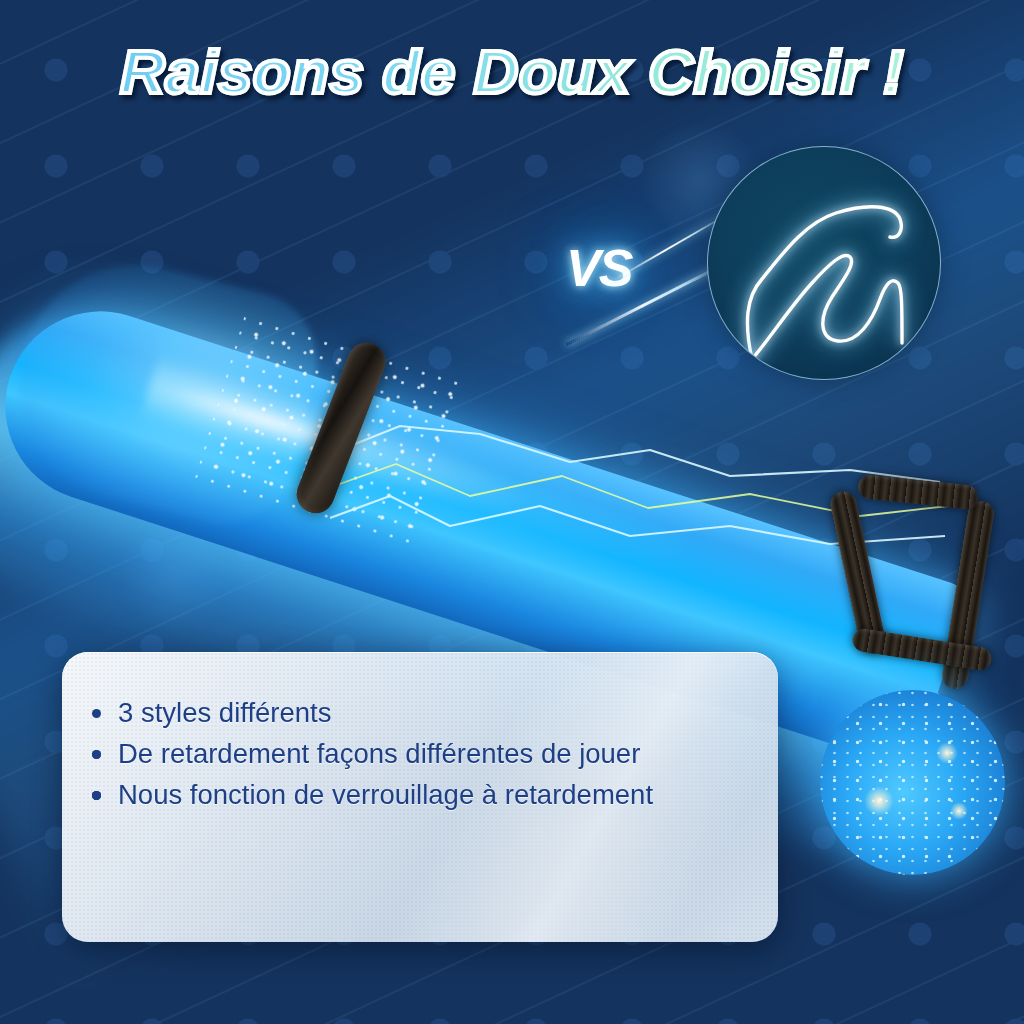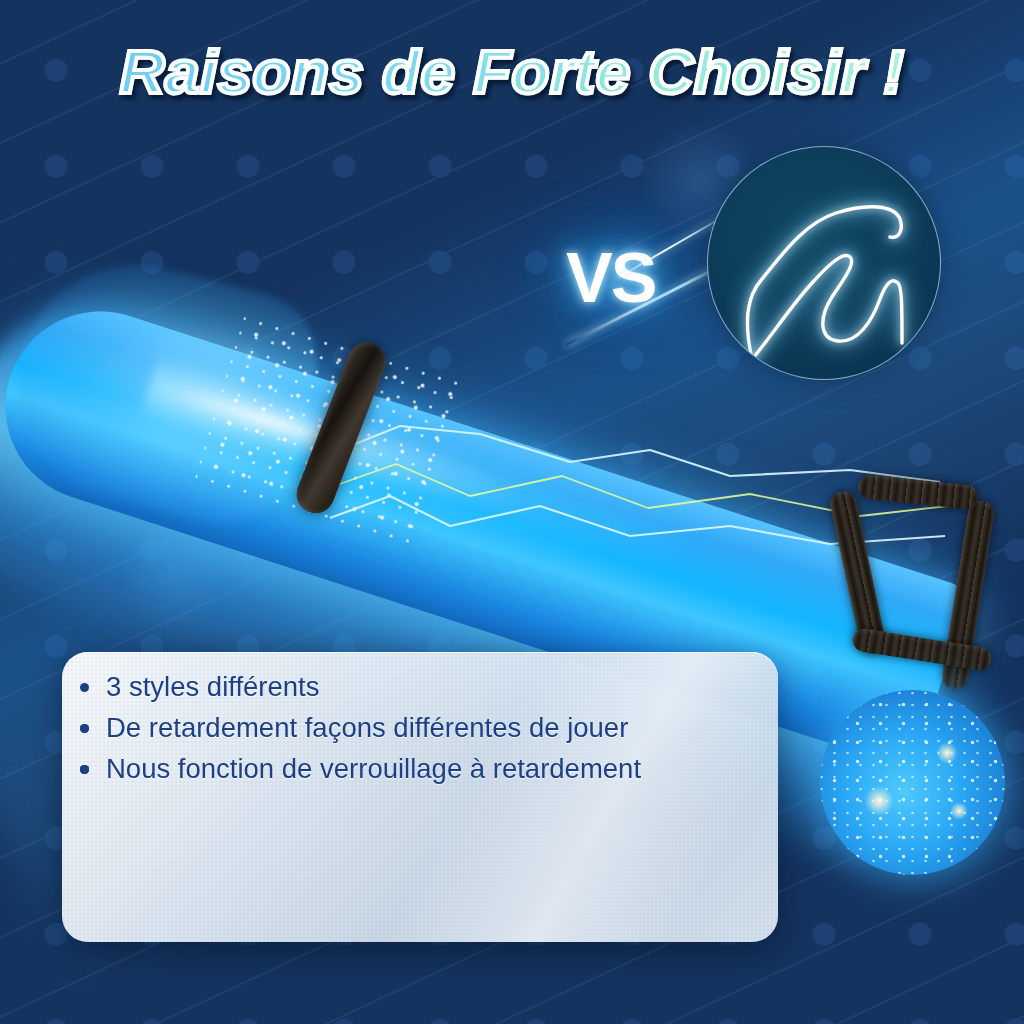--- a/index.html
+++ b/index.html
@@ -99,21 +99,21 @@
     position:absolute;left:322px;top:338px;width:38px;height:180px;
     transform:rotate(21deg);
     border-radius:22px;
     background:linear-gradient(100deg,#3c342c 0%,#17130f 35%,#40382f 62%,#1d1813 100%);
     box-shadow:0 0 14px rgba(0,0,0,.55), inset 2px 0 6px rgba(255,255,255,.13);
   }
 
   
   .vs{
     position:absolute;left:566px;top:238px;
-    font-size:70px;font-weight:bold;color:#ffffff;
+    font-size:52px;font-weight:bold;font-style:italic;color:#ffffff;
     letter-spacing:-2px;
     text-shadow:0 0 10px #bfeeff,0 0 26px #4fc3ff,0 0 48px #2b9ef0,0 0 70px #1b7fd8;
   }
   .slash{position:absolute;background:linear-gradient(90deg,rgba(255,255,255,0),#ffffff 45%,rgba(210,245,255,.85) 70%,rgba(255,255,255,0));
     box-shadow:0 0 8px #9fe4ff;height:3px;}
 
   
   .circle{
     position:absolute;left:707px;top:146px;width:232px;height:232px;border-radius:50%;
     background:radial-gradient(circle at 45% 40%, #0f4560 0%, #0d3f5c 45%, #0a3350 80%, #0a2b47 100%);
@@ -160,21 +160,21 @@
     position:absolute;inset:0;border-radius:26px;
     background-image:radial-gradient(circle,rgba(120,145,175,.20) 0.6px,rgba(0,0,0,0) 1px);
     background-size:4px 4px;
     opacity:.8;
   }
   .panel .sheen{
     position:absolute;inset:0;border-radius:26px;
     background:linear-gradient(120deg, rgba(255,255,255,0) 55%, rgba(255,255,255,.5) 72%, rgba(255,255,255,0) 88%);
   }
   ul.features{
-    position:relative;margin:0;padding:14px 0 0 44px;list-style:none;
+    position:relative;margin:12px;padding:28px 0 0 44px;list-style:none;
   }
   ul.features li{
     position:relative;
     color:#1d3f86;font-size:27.5px;line-height:41px;
     white-space:nowrap;
     text-shadow:0 1px 0 rgba(255,255,255,.7);
   }
   ul.features li .dot{
     position:absolute;left:-26px;top:17px;width:9px;height:9px;border-radius:50%;background:#1d3f86;
   }
@@ -186,21 +186,21 @@
 
   <div class="streaks"></div>
   <div class="dots"></div>
   <div class="glowwash"></div>
   <div class="bokeh" style="left:640px;top:120px;width:120px;height:120px;"></div>
   <div class="bokeh" style="left:430px;top:470px;width:150px;height:150px;"></div>
   <div class="bokeh" style="left:120px;top:520px;width:110px;height:110px;"></div>
   <div class="bokeh" style="left:880px;top:560px;width:130px;height:130px;"></div>
 
   <div class="title-wrap">
-    <span class="title">Raisons de Forte Choisir !</span>
+    <span class="title">Raisons de Doux Choisir !</span>
   </div>
 
   <div class="prod-glow"></div>
   <div class="prod-body"></div>
   <div class="prod-tip"></div>
   <div class="prod-core"></div>
   <div class="sparkles"></div>
 
   <svg class="zig" width="620" height="300" style="left:330px;top:330px;" viewBox="0 0 620 300">
     <g fill="none" stroke="#d9f7ff" stroke-width="2.2" opacity="0.9" stroke-linejoin="round">

